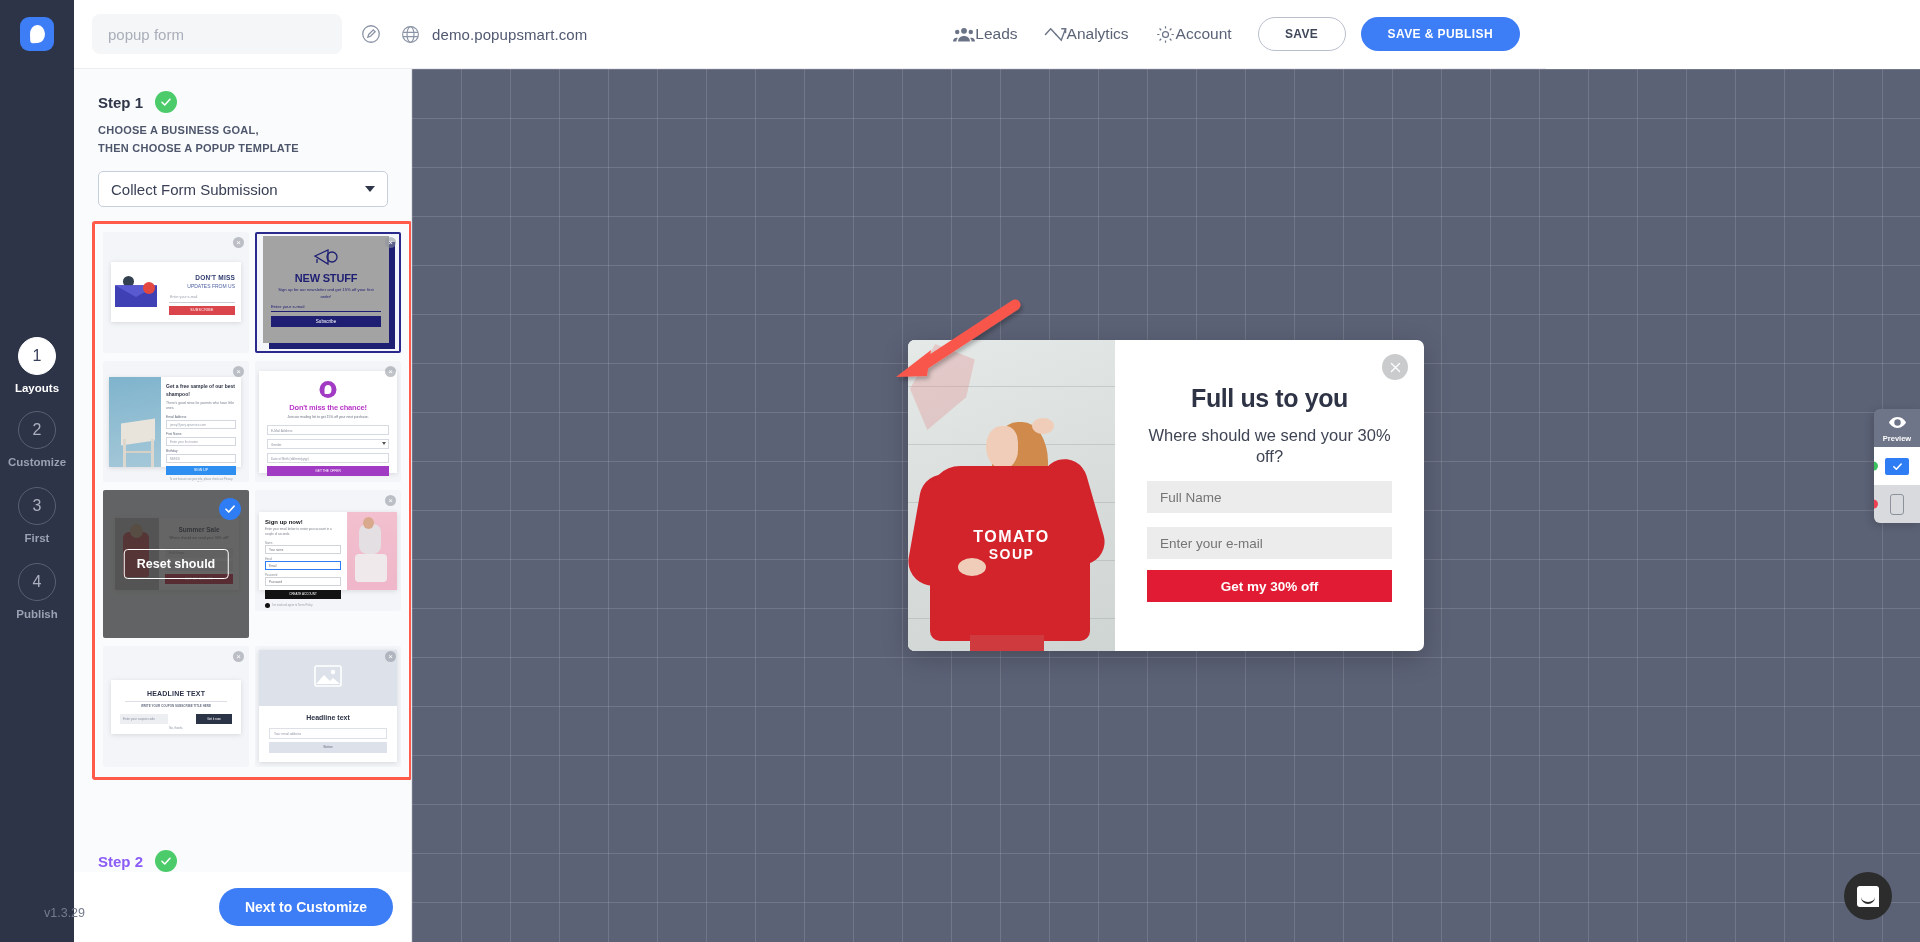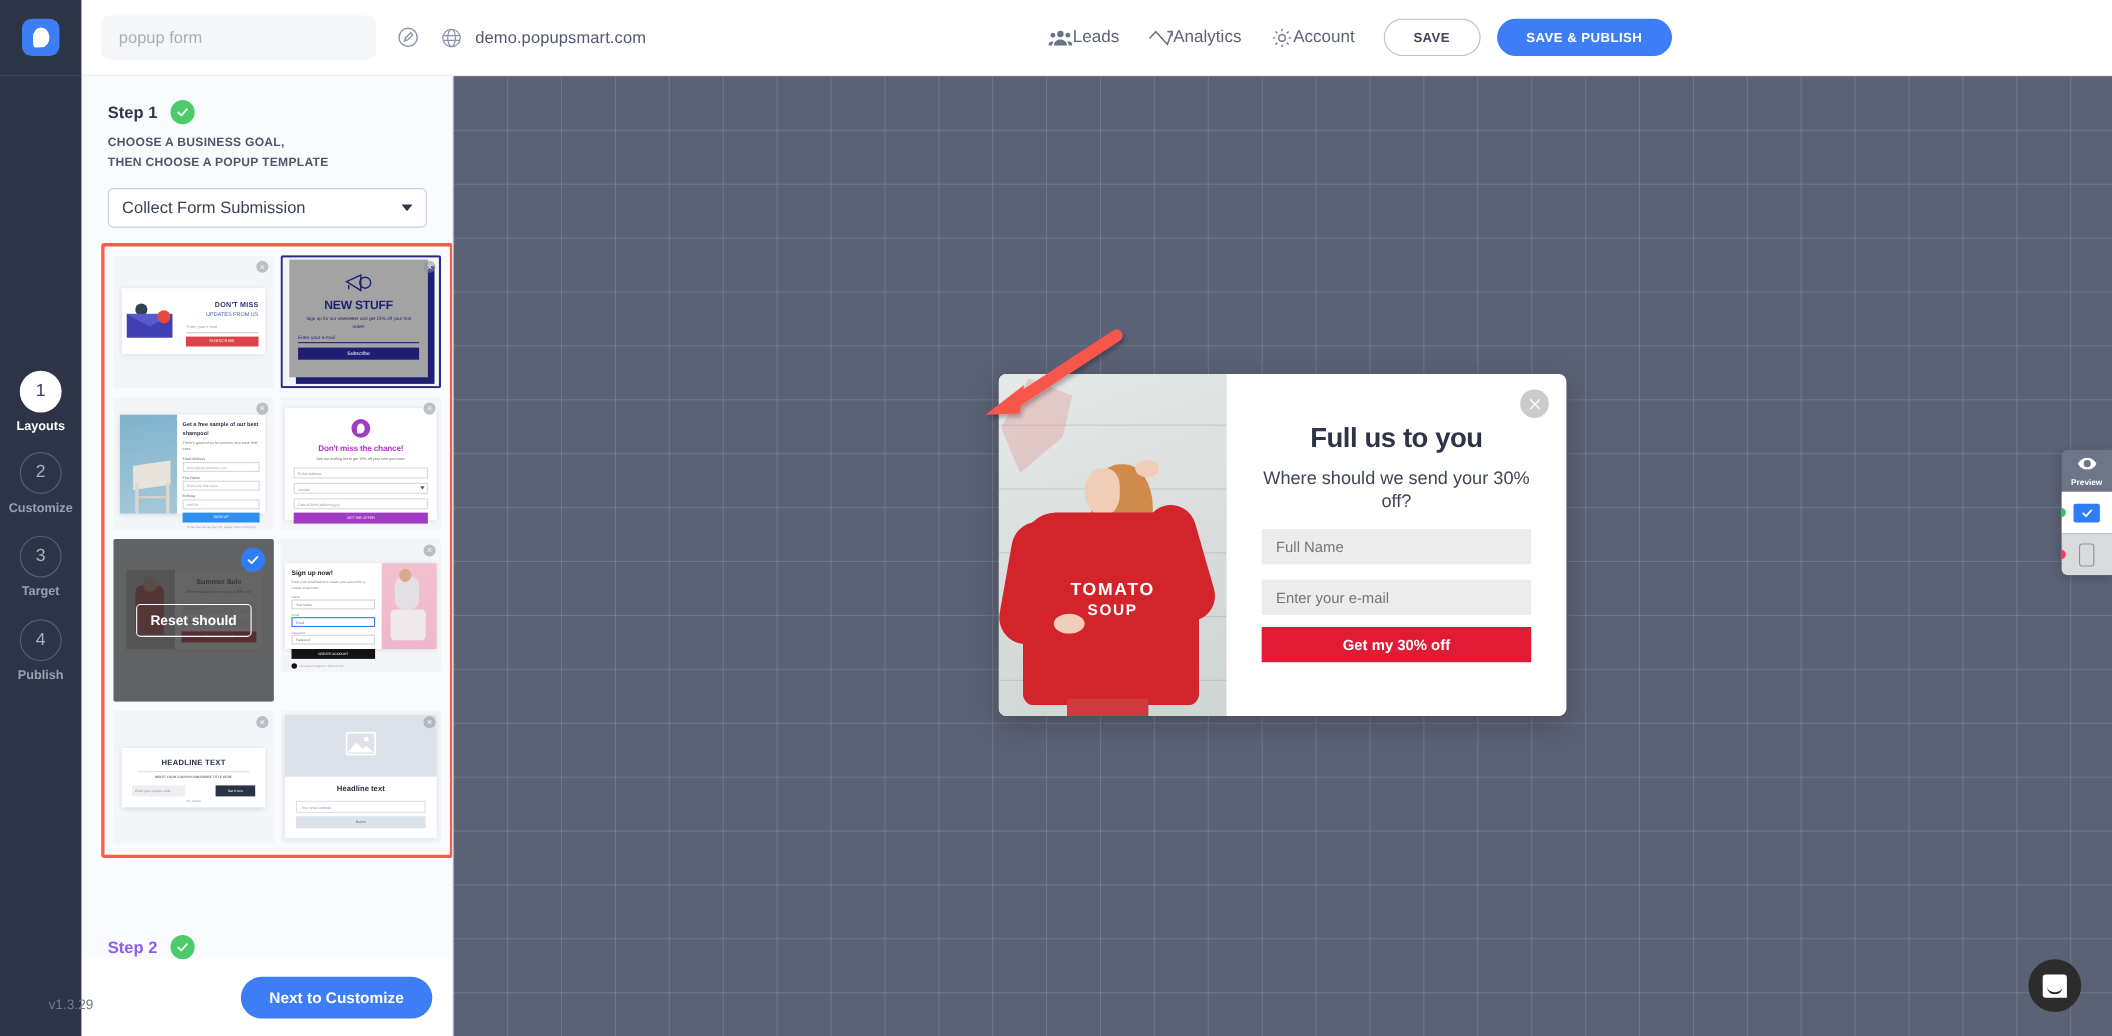--- a/index.html
+++ b/index.html
@@ -317,21 +317,21 @@
       <div class="step active" style="top:268px">
         <div class="circle">1</div>
         <div class="st-lbl">Layouts</div>
       </div>
       <div class="step" style="top:342px">
         <div class="circle">2</div>
         <div class="st-lbl">Customize</div>
       </div>
       <div class="step" style="top:418px">
         <div class="circle">3</div>
-        <div class="st-lbl">Target</div>
+        <div class="st-lbl">First</div>
       </div>
       <div class="step" style="top:494px">
         <div class="circle">4</div>
         <div class="st-lbl">Publish</div>
       </div>
       <div class="version">v1.3.29</div>
     </div>
   </div>
 
   <div class="panel">

